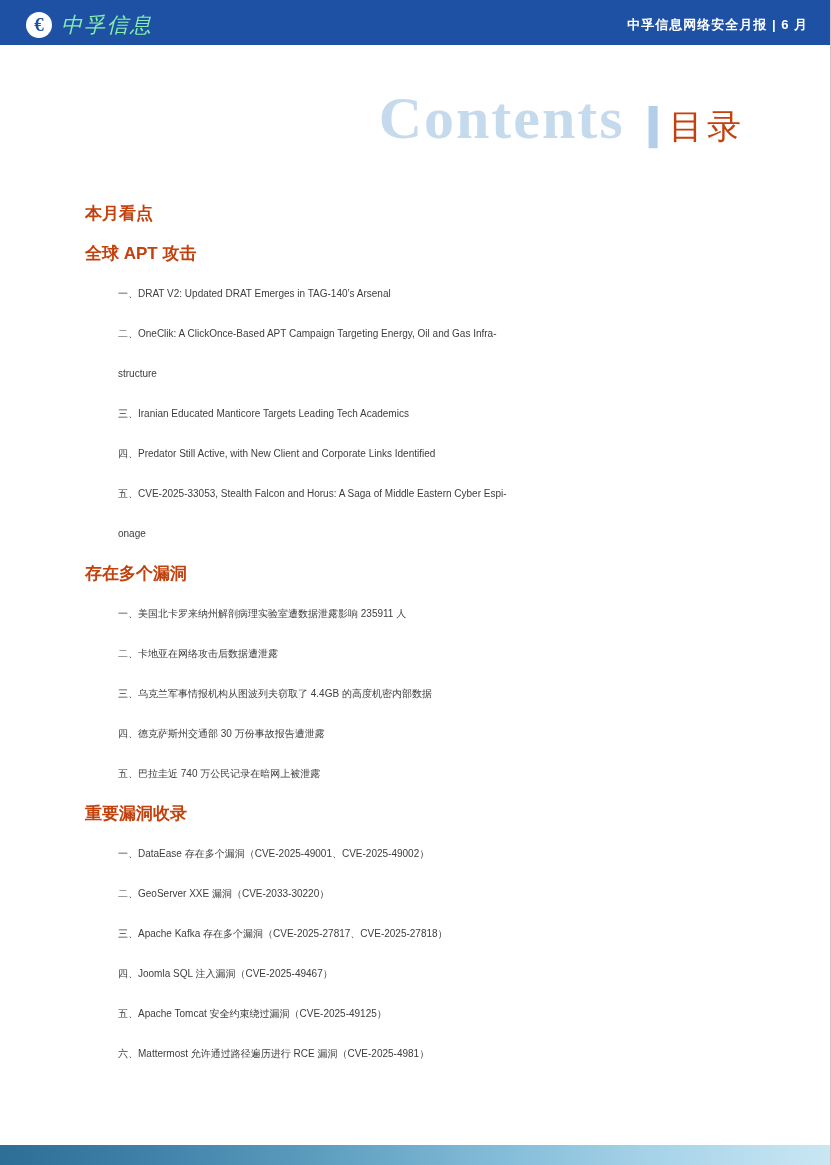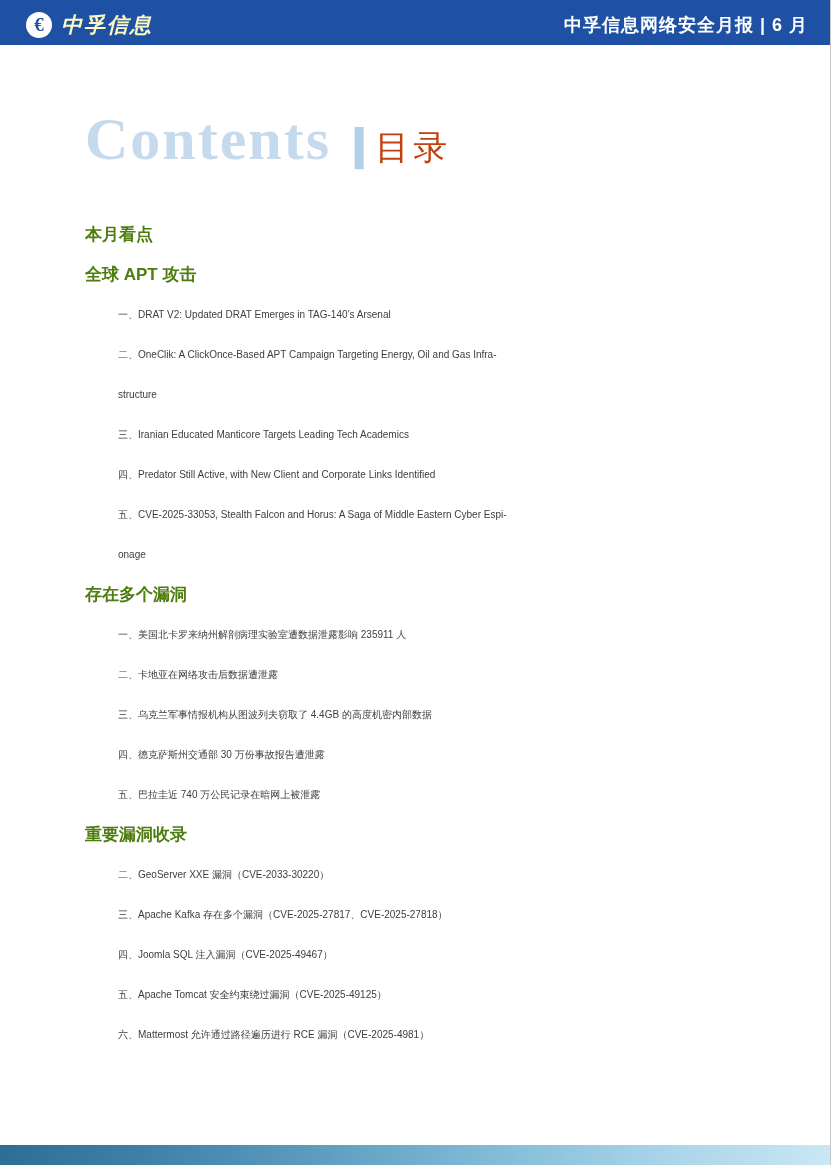--- a/index.html
+++ b/index.html
@@ -33,46 +33,47 @@
     border-radius: 50%;
     display: flex;
     align-items: center;
     justify-content: center;
     font-weight: bold;
     font-size: 19px;
     color: #1E51A3;
     font-family: "Liberation Serif", serif;
   }
   .logo-text {
-    color: #fef9c3;
+    color: #86efac;
     font-size: 21px;
-    font-weight: 700;
+    font-weight: 400;
     font-style: italic;
     letter-spacing: 2px;
     margin-left: 9px;
   }
   .header-right {
     color: #ffffff;
-    font-size: 18px;
+    font-size: 13px;
     font-weight: 700;
     letter-spacing: 1px;
   }
 
   
   .content {
     position: absolute;
     top: 45px; left: 0; right: 0;
     padding: 0 85px;
   }
   .title-row {
-    padding-top: 64px;
+    padding-top: 43px;
     height: 82px;
     display: flex;
     align-items: baseline;
     margin-bottom: 24px;
+    justify-content: flex-end;
   }
   .title-en {
     font-family: "Liberation Serif", "DejaVu Serif", serif;
     font-weight: 700;
     font-size: 60px;
     letter-spacing: 2px;
     color: #C6DAEE;
     line-height: 1;
   }
   .title-divider {
@@ -88,21 +89,21 @@
     font-size: 34px;
     font-weight: 400;
     color: #c2410c;
     letter-spacing: 4px;
     line-height: 1;
   }
 
   .section-heading {
     font-size: 17px;
     font-weight: 700;
-    color: #4d7c0f;
+    color: #c2410c;
     line-height: 40px;
     margin: 0;
   }
   .toc-item {
     margin: 0;
     padding-left: 33px;
     font-size: 10px;
     color: #3D3D3D;
     line-height: 40px;
   }
@@ -151,20 +152,21 @@
         <p class="toc-item"><span class="toc-item-num">四、</span><span class="toc-item-text">Predator Still Active, with New Client and Corporate Links Identified</span></p>
         <p class="toc-item"><span class="toc-item-num">五、</span><span class="toc-item-text">CVE-2025-33053, Stealth Falcon and Horus: A Saga of Middle Eastern Cyber Espi-
 onage</span></p>
         <p class="section-heading">存在多个漏洞</p>
         <p class="toc-item"><span class="toc-item-num">一、</span><span class="toc-item-text">美国北卡罗来纳州解剖病理实验室遭数据泄露影响 235911 人</span></p>
         <p class="toc-item"><span class="toc-item-num">二、</span><span class="toc-item-text">卡地亚在网络攻击后数据遭泄露</span></p>
         <p class="toc-item"><span class="toc-item-num">三、</span><span class="toc-item-text">乌克兰军事情报机构从图波列夫窃取了 4.4GB 的高度机密内部数据</span></p>
         <p class="toc-item"><span class="toc-item-num">四、</span><span class="toc-item-text">德克萨斯州交通部 30 万份事故报告遭泄露</span></p>
         <p class="toc-item"><span class="toc-item-num">五、</span><span class="toc-item-text">巴拉圭近 740 万公民记录在暗网上被泄露</span></p>
         <p class="section-heading">重要漏洞收录</p>
+        <p class="toc-item"><span class="toc-item-num">一、</span><span class="toc-item-text">DataEase 存在多个漏洞（CVE-2025-49001、CVE-2025-49002）</span></p>
         <p class="toc-item"><span class="toc-item-num">二、</span><span class="toc-item-text">GeoServer XXE 漏洞（CVE-2033-30220）</span></p>
         <p class="toc-item"><span class="toc-item-num">三、</span><span class="toc-item-text">Apache Kafka 存在多个漏洞（CVE-2025-27817、CVE-2025-27818）</span></p>
         <p class="toc-item"><span class="toc-item-num">四、</span><span class="toc-item-text">Joomla SQL 注入漏洞（CVE-2025-49467）</span></p>
         <p class="toc-item"><span class="toc-item-num">五、</span><span class="toc-item-text">Apache Tomcat 安全约束绕过漏洞（CVE-2025-49125）</span></p>
         <p class="toc-item"><span class="toc-item-num">六、</span><span class="toc-item-text">Mattermost 允许通过路径遍历进行 RCE 漏洞（CVE-2025-4981）</span></p>
       </div>
   </main>
 
   <footer class="footer-bar"></footer>
 

